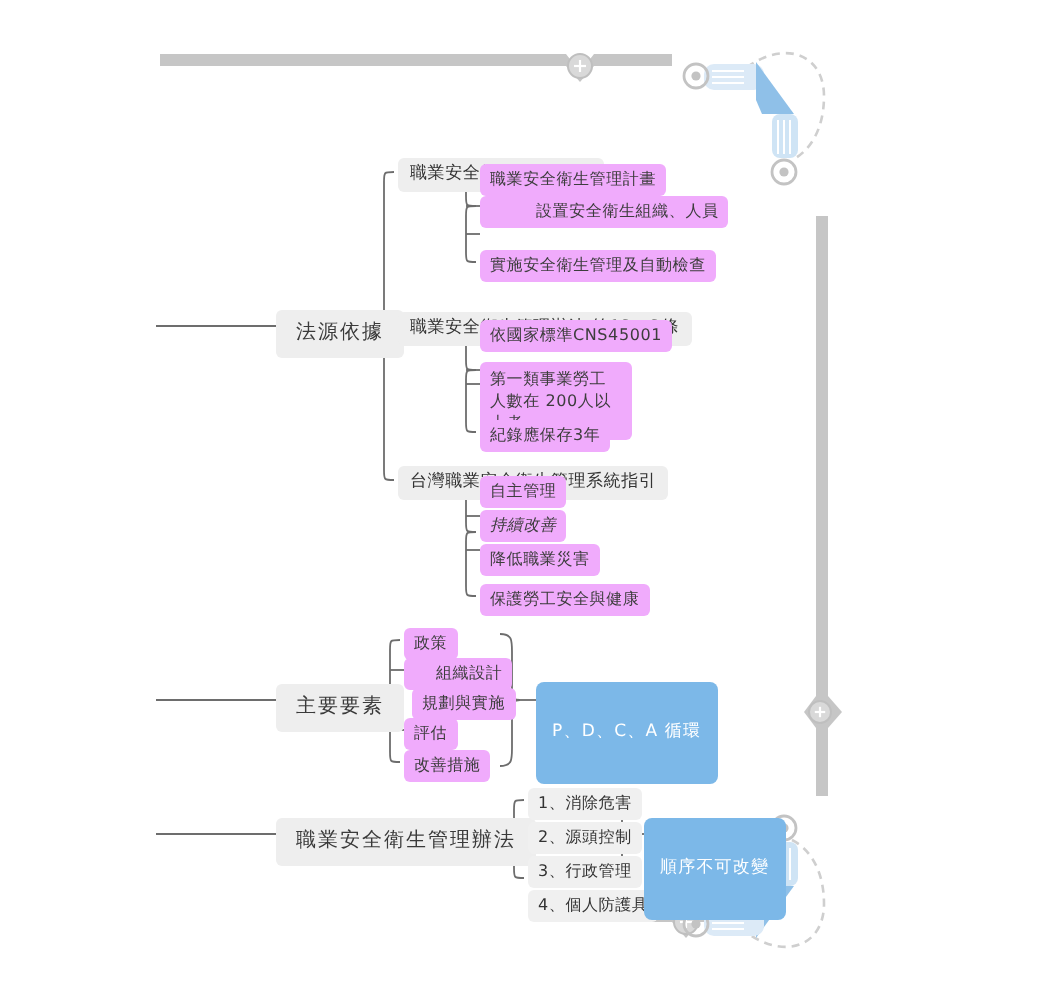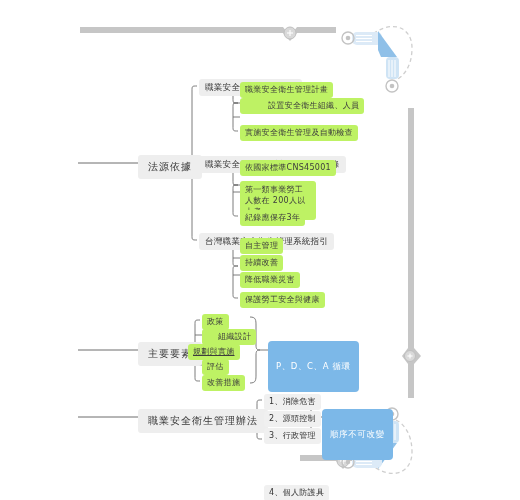--- a/index.html
+++ b/index.html
@@ -32,21 +32,21 @@
     letter-spacing:1px;
     color:#3a3a3a;
     text-align:right;
   }
   .node.l2{
     background:#eeeeee;
     font-size:8.5px;
     padding:3px 6px;
   }
   .node.l3{
-    background:#bef264;
+    background:#f0abfc;
     font-size:8px;
     padding:2.5px 5px;
     color:#3d3d3d;
   }
   .node.wrap{white-space:normal;line-height:1.4;}
   .node.badge{
     background:#7cb8e8;
     color:#ffffff;
     font-size:8.5px;
     padding:20px 8px;
@@ -198,30 +198,30 @@
 <div class="node l3" style="left:240px;top:125px;">實施安全衛生管理及自動檢查</div>
 
 <div class="node l2" style="left:199px;top:156px;">職業安全衛生管理辦法 第12－2條</div>
 <div class="node l3" style="left:240px;top:160px;">依國家標準CNS45001</div>
 <div class="node l3 wrap" style="left:240px;top:181px;width:76px;">第一類事業勞工人數在
 200人以上者</div>
 <div class="node l3" style="left:240px;top:210px;">紀錄應保存3年</div>
 
 <div class="node l2" style="left:199px;top:233px;">台灣職業安全衛生管理系統指引</div>
 <div class="node l3" style="left:240px;top:238px;">自主管理</div>
-<div class="node l3" style="left:240px;top:255px;">持續改善</div>
+<div class="node l3" style="left:240px;top:255px;font-style:italic;">持續改善</div>
 <div class="node l3" style="left:240px;top:272px;">降低職業災害</div>
 <div class="node l3" style="left:240px;top:292px;">保護勞工安全與健康</div>
 
 <div class="node l1" style="left:138px;top:342px;">主要要素</div>
 <div class="node l3" style="left:202px;top:314px;">政策</div>
 <div class="node l3" style="left:202px;top:329px;padding-left:16px;">組織設計</div>
-<div class="node l3" style="left:188px;top:344px;text-decoration:underline;">規劃與實施</div>
+<div class="node l3" style="left:206px;top:344px;">規劃與實施</div>
 <div class="node l3" style="left:202px;top:359px;">評估</div>
 <div class="node l3" style="left:202px;top:375px;">改善措施</div>
 <div class="node badge" style="left:268px;top:341px;">P、D、C、A 循環</div>
 
 <div class="node l1" style="left:138px;top:409px;">職業安全衛生管理辦法</div>
 <div class="node numbered" style="left:264px;top:394px;">1、消除危害</div>
 <div class="node numbered" style="left:264px;top:411px;">2、源頭控制</div>
 <div class="node numbered" style="left:264px;top:428px;">3、行政管理</div>
-<div class="node numbered" style="left:264px;top:445px;margin-top:40px;">4、個人防護具</div>
+<div class="node numbered" style="left:264px;top:445px;">4、個人防護具</div>
 <div class="node badge" style="left:322px;top:409px;">順序不可改變</div>
 
 </body></html>

